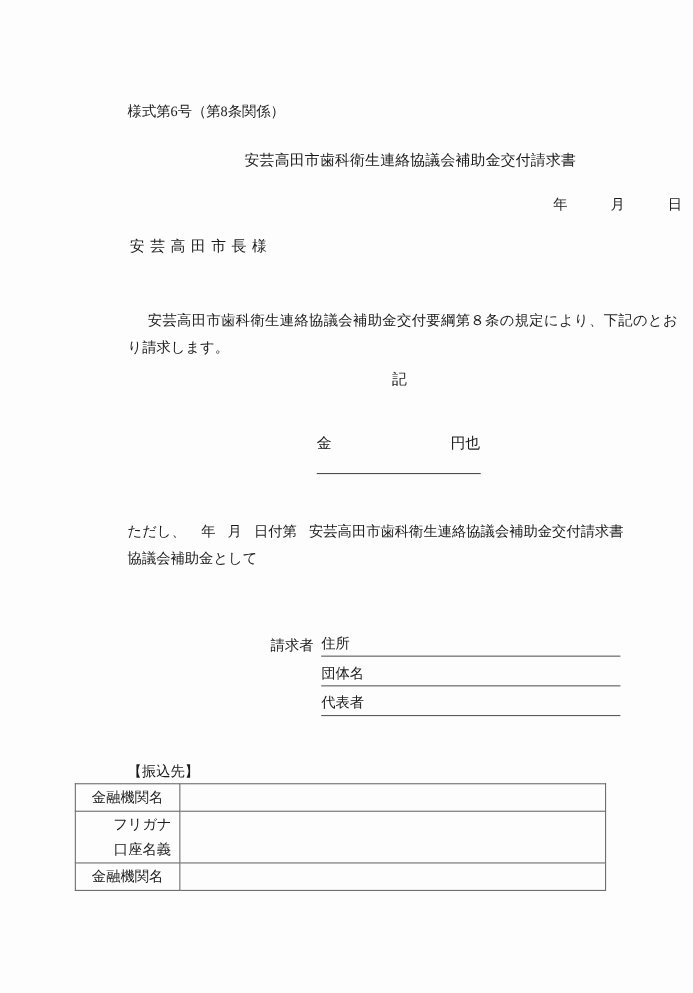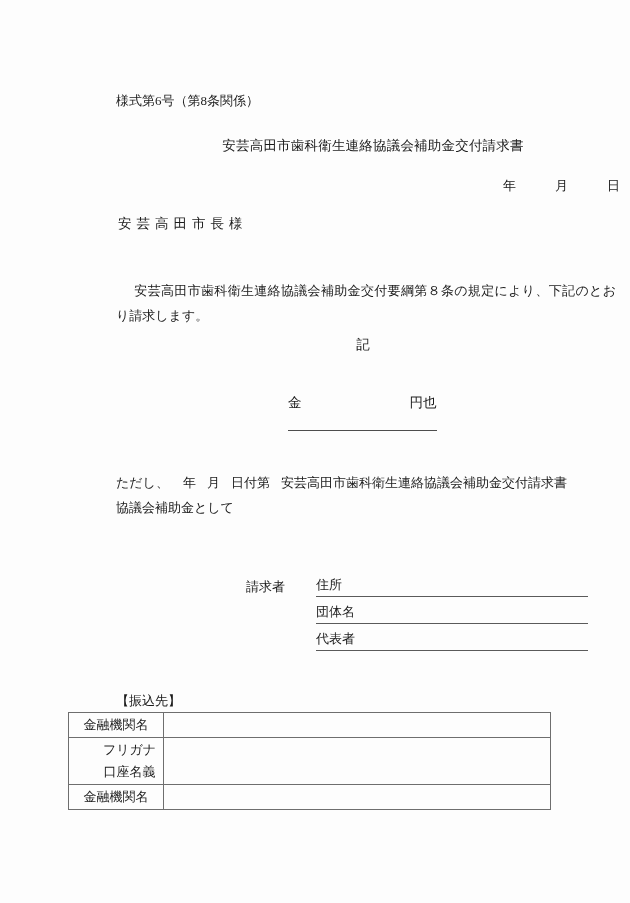--- a/index.html
+++ b/index.html
@@ -133,21 +133,21 @@
   .sig-head {
     position: absolute;
     left: 0;
     top: 2px;
     font-size: 13px;
     line-height: 20px;
     white-space: nowrap;
   }
   .sig-fields {
     position: absolute;
-    left: 70px;
+    left: 46px;
     top: 0;
     width: 272px;
   }
   .sig-field {
     display: block;
     width: 272px;
     border-bottom: 1px solid #5a5a5a;
     font-size: 13px;
     line-height: 20px;
     height: 20px;

